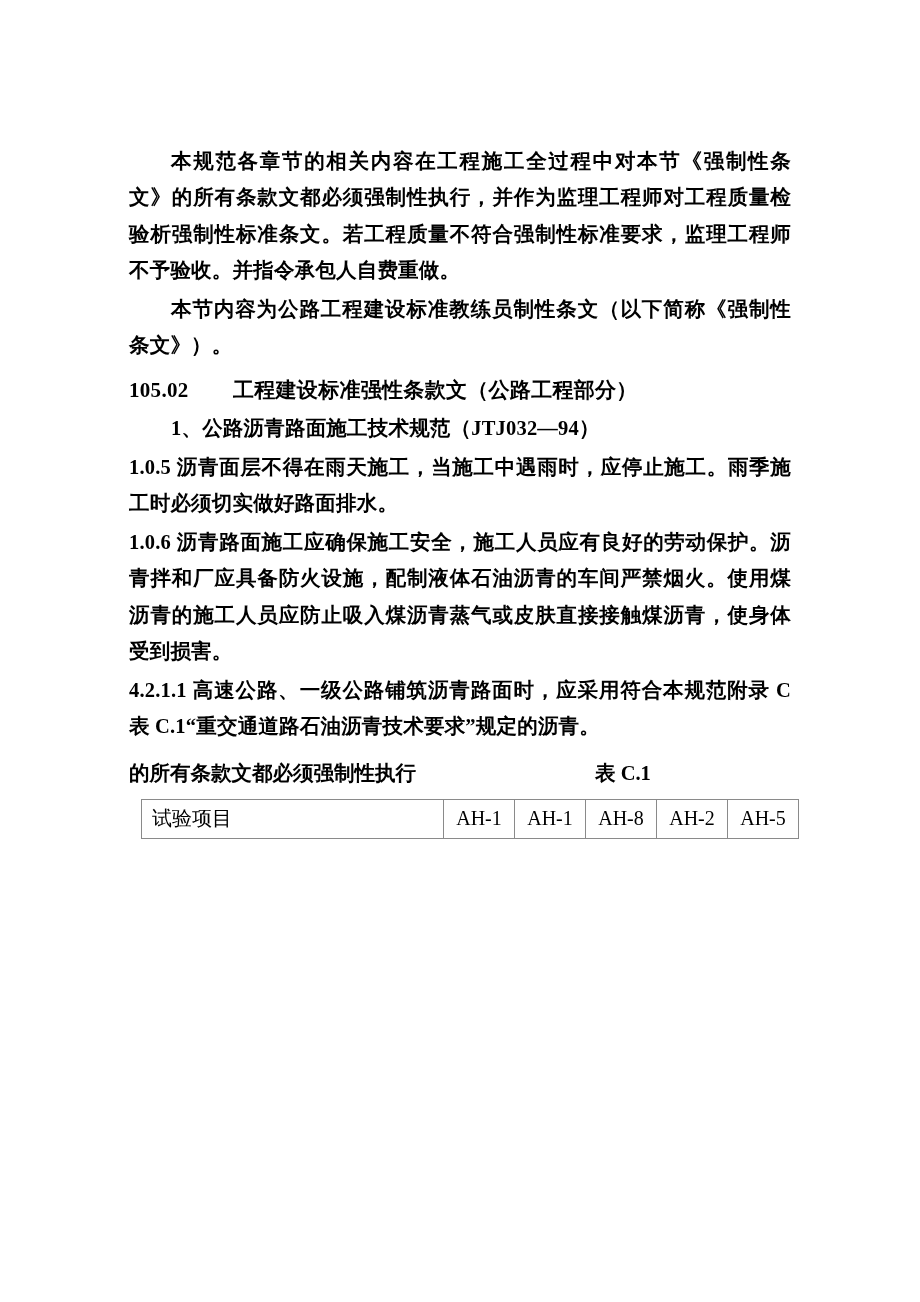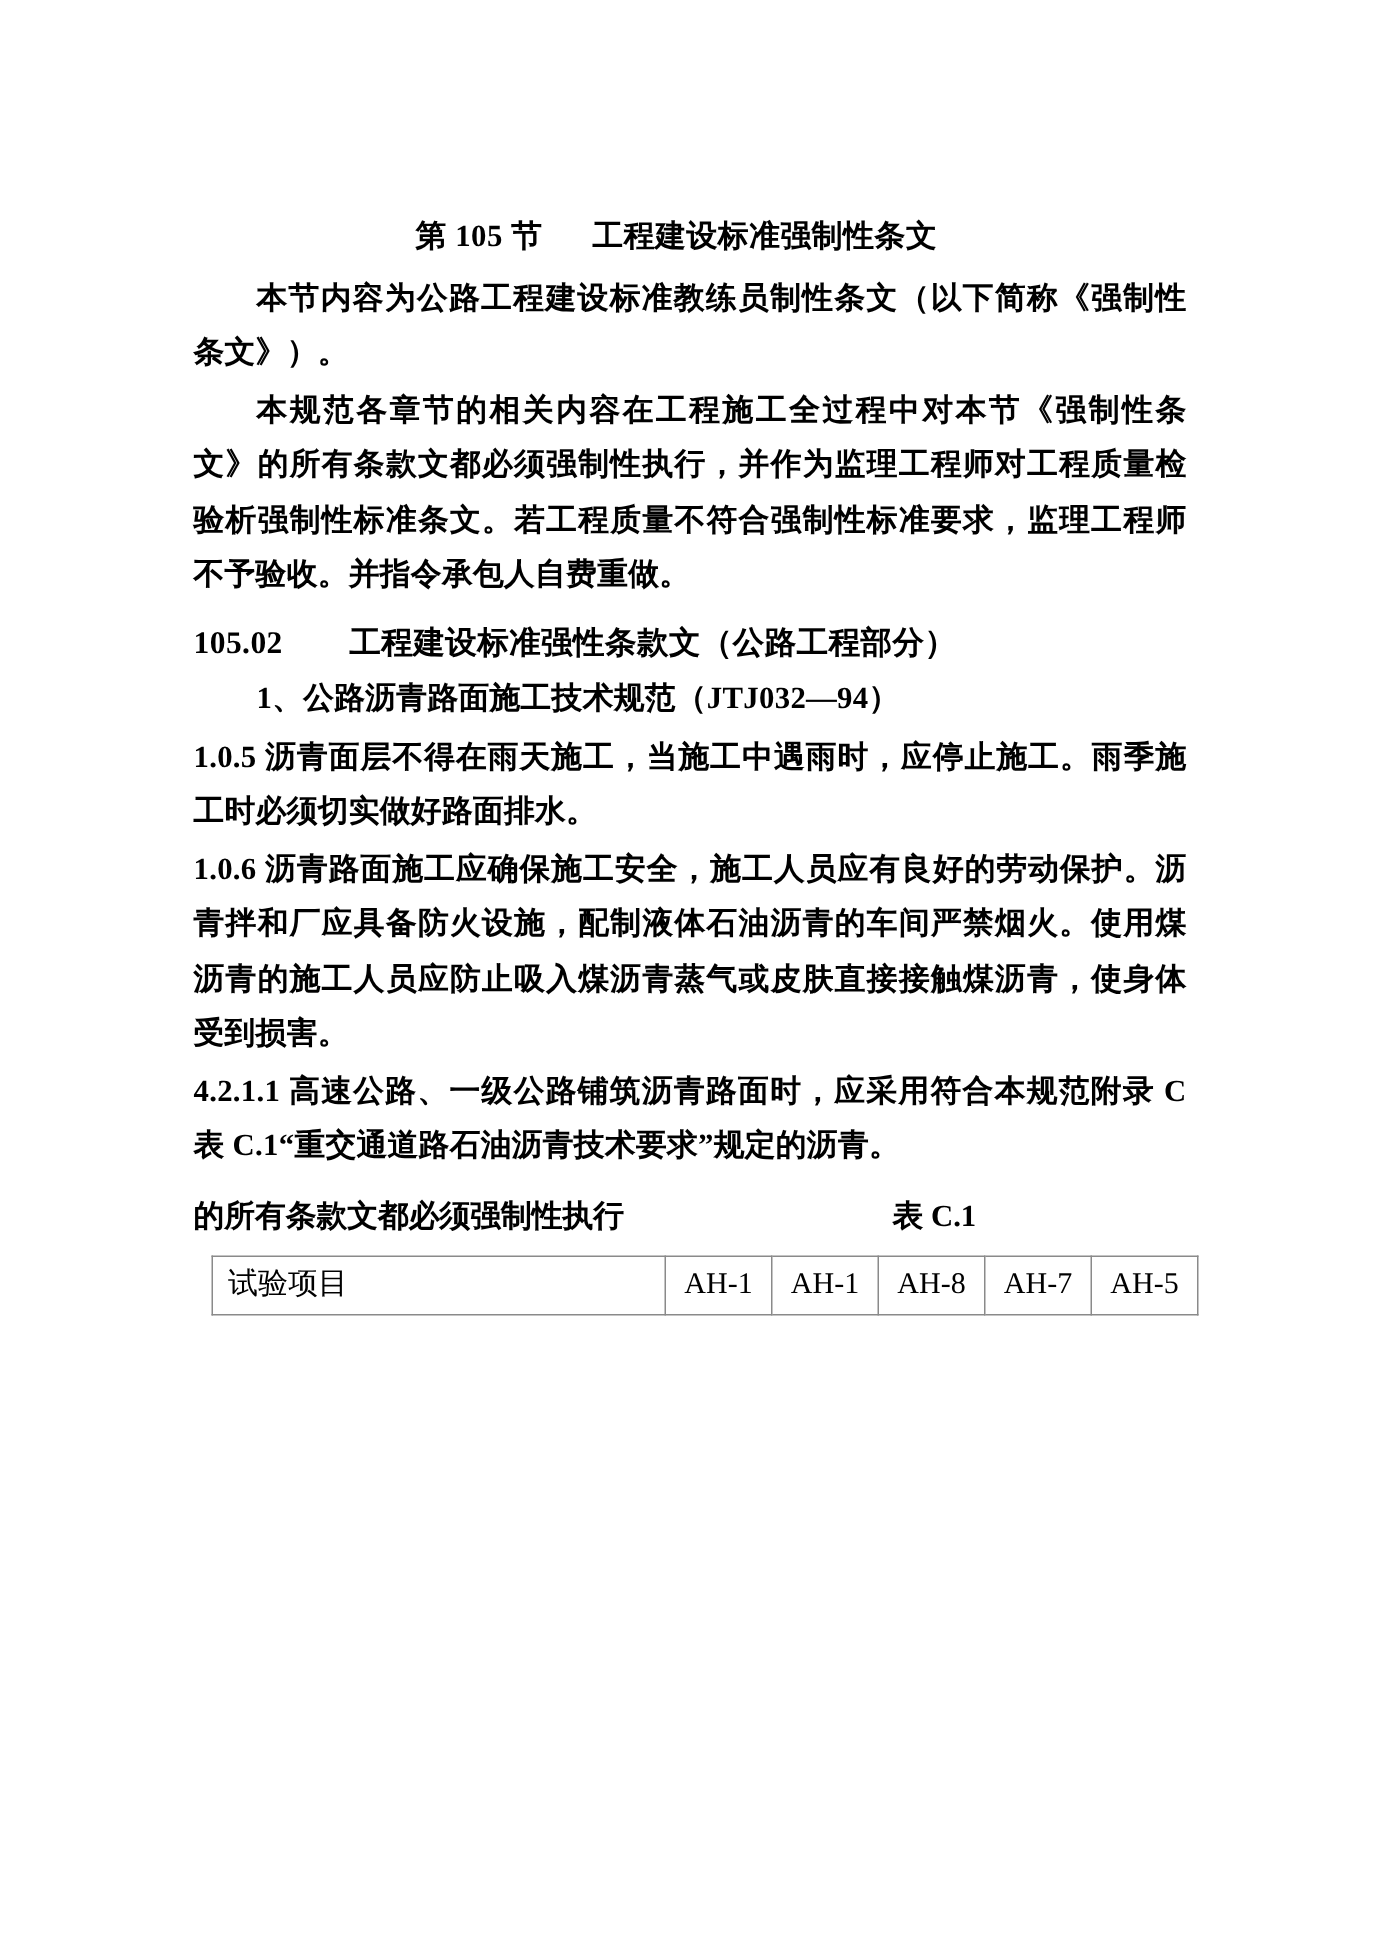--- a/index.html
+++ b/index.html
@@ -120,26 +120,25 @@
     font-weight: normal;
     width: 71px;
   }
 </style>
 </head>
 <body>
 
 <div class="page">
   <div class="content">
 
-    <div class="doc-title">第 105 节      工程建设标准强制性条文</div>
 
 
+    <p class="para indent">本规范各章节的相关内容在工程施工全过程中对本节《强制性条文》的所有条款文都必须强制性执行，并作为监理工程师对工程质量检验析强制性标准条文。若工程质量不符合强制性标准要求，监理工程师不予验收。并指令承包人自费重做。</p>
+
     <p class="para indent">本节内容为公路工程建设标准教练员制性条文（以下简称《强制性条文》）。</p>
-
-    <p class="para indent">本规范各章节的相关内容在工程施工全过程中对本节《强制性条文》的所有条款文都必须强制性执行，并作为监理工程师对工程质量检验析强制性标准条文。若工程质量不符合强制性标准要求，监理工程师不予验收。并指令承包人自费重做。</p>
 
     <div class="sec-head">105.02        工程建设标准强性条款文（公路工程部分）</div>
 
     <p class="para indent">1、公路沥青路面施工技术规范（JTJ032—94）</p>
 
     <p class="clause">1.0.5        沥青面层不得在雨天施工，当施工中遇雨时，应停止施工。雨季施工时必须切实做好路面排水。</p>
 
     <p class="clause">1.0.6        沥青路面施工应确保施工安全，施工人员应有良好的劳动保护。沥青拌和厂应具备防火设施，配制液体石油沥青的车间严禁烟火。使用煤沥青的施工人员应防止吸入煤沥青蒸气或皮肤直接接触煤沥青，使身体受到损害。</p>
 
 
@@ -150,21 +149,21 @@
       <span class="cap-right">表 C.1</span>
     </div>
 
     <table class="spec-table">
       <thead>
         <tr>
           <th class="col-item">试验项目</th>
           <th class="col-grade">AH-1</th>
           <th class="col-grade">AH-1</th>
           <th class="col-grade">AH-8</th>
-          <th class="col-grade">AH-7</th>
+          <th class="col-grade">AH-2</th>
           <th class="col-grade">AH-5</th>
         </tr>
       </thead>
       <tbody></tbody>
     </table>
 
   </div>
 </div>
 
 </body></html>

